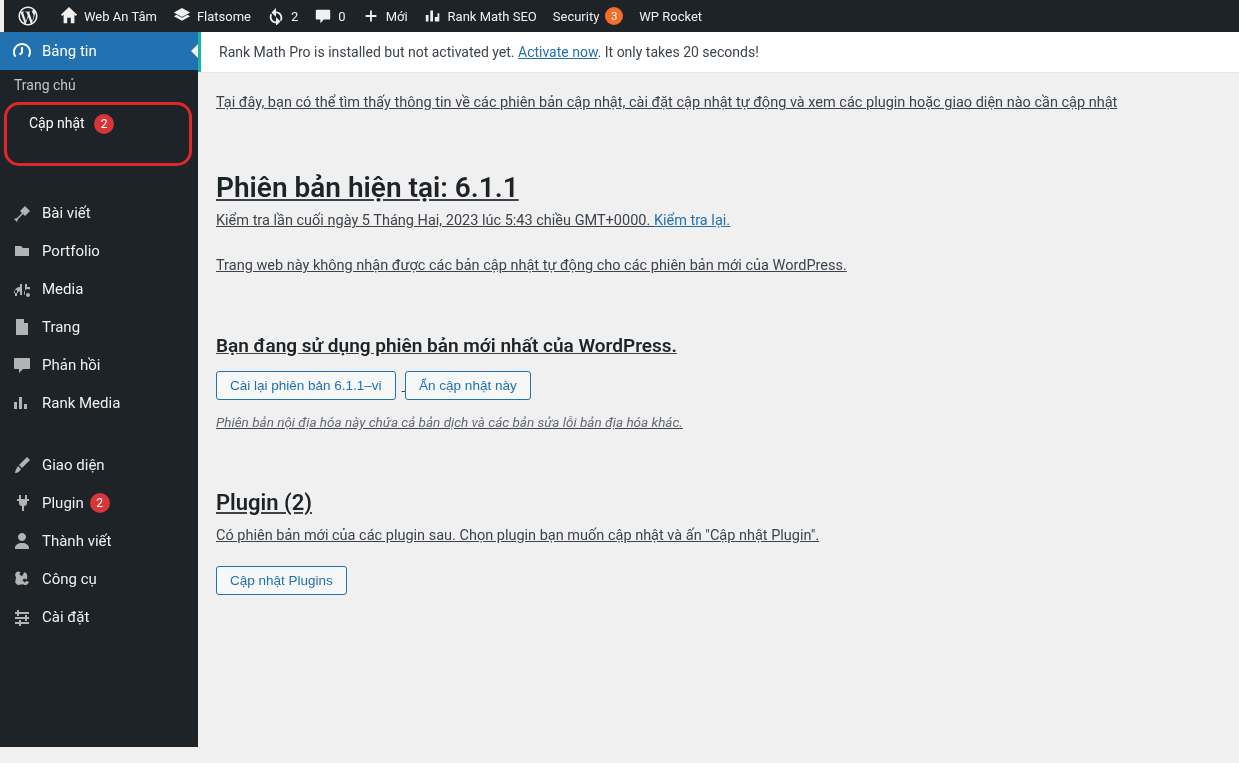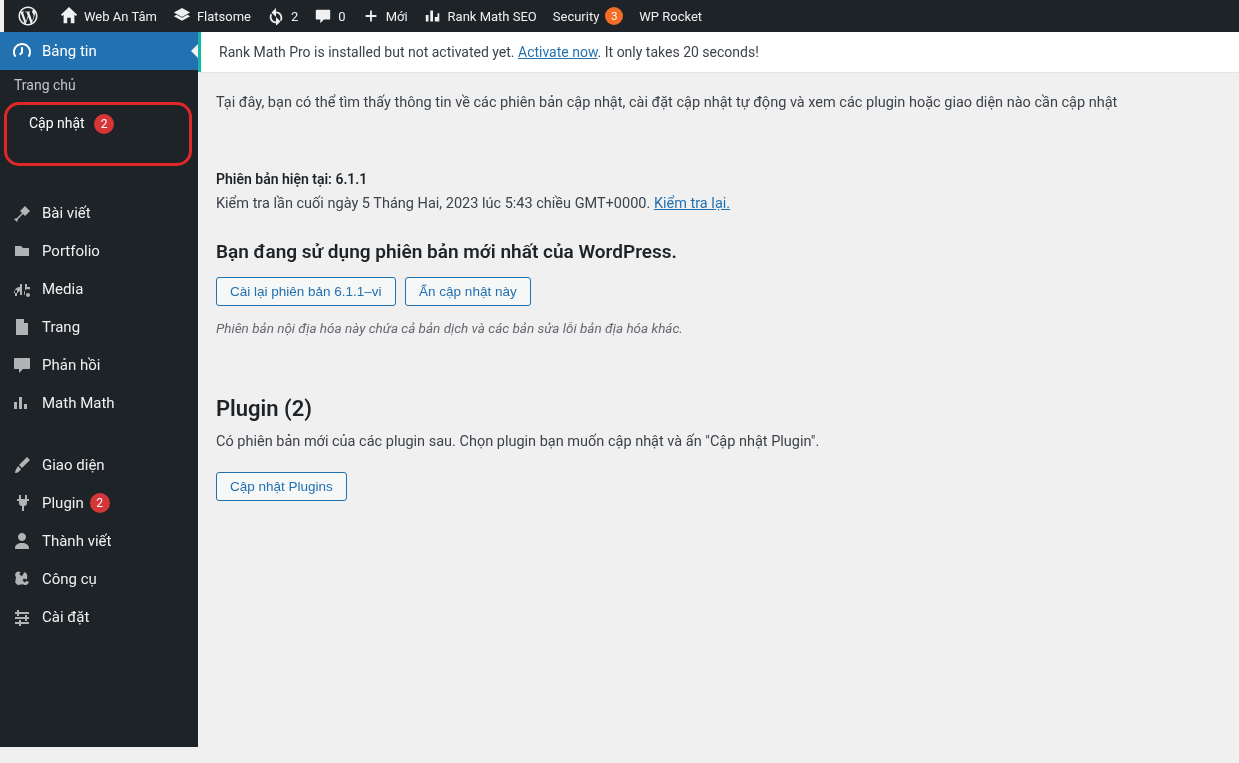--- a/index.html
+++ b/index.html
@@ -18,23 +18,23 @@
 #sidebar .menu-item.active .ico { opacity:1; }
 #sidebar .sub-item { display:block; padding:7px 14px; color:#c3c4c7; cursor:pointer; font-size:14px; }
 #sidebar .sub-item.selected { color:#fff; }
 #sidebar .badge-r { background:#d63638; color:#fff; border-radius:10px; min-width:20px; height:20px; display:inline-flex; align-items:center; justify-content:center; font-size:12px; padding:0 6px; margin-left:6px; }
 #sidebar .sep { height:24px; }
 #sidebar .highlight-box { border:3px solid #e02828; border-radius:15px; margin:2px 6px 4px 4px; padding:2px 0 22px 8px; }
 
 #content { margin-left:198px; margin-top:32px; padding:0; }
 .notice-bar { margin:0 0 22px 0; border-left:3px solid #14b8a6; background:#fff; padding:12px 12px 12px 18px; color:#3c434a; box-shadow:0 1px 1px rgba(0,0,0,.04); }
 .notice-bar a { color:#2271b1; text-decoration:underline; }
-.content-inner { padding:0 34px 40px 18px; }
+.content-inner { padding:0 34px 40px 18px;text-decoration:underline; }
 .intro-p { font-size:14.5px; color:#3c434a; margin-bottom:60px; }
-h2.sec { font-size:14px; font-weight:600; color:#1d2327; margin:20px 0 8px 0; }
+h2.sec { font-size:28px; font-weight:600; color:#1d2327; margin:20px 0 8px 0; }
 .check-line { font-size:14.5px; margin-bottom:28px; }
 .check-line a { color:#2271b1; text-decoration:underline; }
 .auto-p { font-size:14.5px; margin-bottom:60px; }
 h3.latest { font-size:19px; font-weight:600; color:#1d2327; margin-bottom:14px; }
 .btn { display:inline-block; border:1px solid #2271b1; color:#2271b1; background:#f6f7f7; padding:6px 13px; border-radius:3px; font-size:13.5px; cursor:pointer; margin-right:6px; }
 .btn-row { margin-bottom:14px; }
 .italic-note { font-style:italic; font-size:13.5px; color:#646970; margin-bottom:60px; }
 h2.pl { font-size:22px; font-weight:600; color:#1d2327; margin-bottom:12px; }
 .pl-p { font-size:14.5px; margin-bottom:22px; }
 
@@ -164,21 +164,21 @@
         </svg>
       </span>
     <span>Phản hồi</span>
   </div>
   <div class="menu-item">
     <span class="ico">
         <svg width="20" height="20" viewBox="0 0 20 20">
           <path d="M2 16h3V9H2v7zm5 0h3V4H7v12zm5 0h3v-5h-3v5z"></path>
         </svg>
       </span>
-    <span>Math Math</span>
+    <span>Rank Media</span>
   </div>
   <div class="sep"></div>
   <div class="menu-item">
     <span class="ico">
         <svg width="20" height="20" viewBox="0 0 20 20">
           <path d="M15 2l3 3-8 8-3-3 8-8zM6 11l3 3c-1 2-3 4-6 4 0-3 2-5 3-7z"></path>
         </svg>
       </span>
     <span>Giao diện</span>
   </div>
@@ -222,20 +222,21 @@
     <span>Rank Math Pro is installed but not activated yet. </span><a>Activate now</a><span>. It only takes 20 seconds!</span>
   </div>
 
   <div class="content-inner">
     <p class="intro-p">Tại đây, bạn có thể tìm thấy thông tin về các phiên bản cập nhật, cài đặt cập nhật tự động và xem các plugin hoặc giao diện nào cần cập nhật</p>
 
     <h2 class="sec">Phiên bản hiện tại: 6.1.1</h2>
     <p class="check-line">
       <span>Kiểm tra lần cuối ngày 5 Tháng Hai, 2023 lúc 5:43 chiều GMT+0000. </span><a>Kiểm tra lại.</a>
     </p>
+    <p class="auto-p">Trang web này không nhận được các bản cập nhật tự động cho các phiên bản mới của WordPress.</p>
 
     <h3 class="latest">Bạn đang sử dụng phiên bản mới nhất của WordPress.</h3>
     <div class="btn-row">
       <button class="btn">Cài lại phiên bản 6.1.1–vi</button>
       <button class="btn">Ẩn cập nhật này</button>
     </div>
     <p class="italic-note">Phiên bản nội địa hóa này chứa cả bản dịch và các bản sửa lỗi bản địa hóa khác.</p>
 
     <h2 class="pl">Plugin (2)</h2>
     <p class="pl-p">Có phiên bản mới của các plugin sau. Chọn plugin bạn muốn cập nhật và ấn "Cập nhật Plugin".</p>

